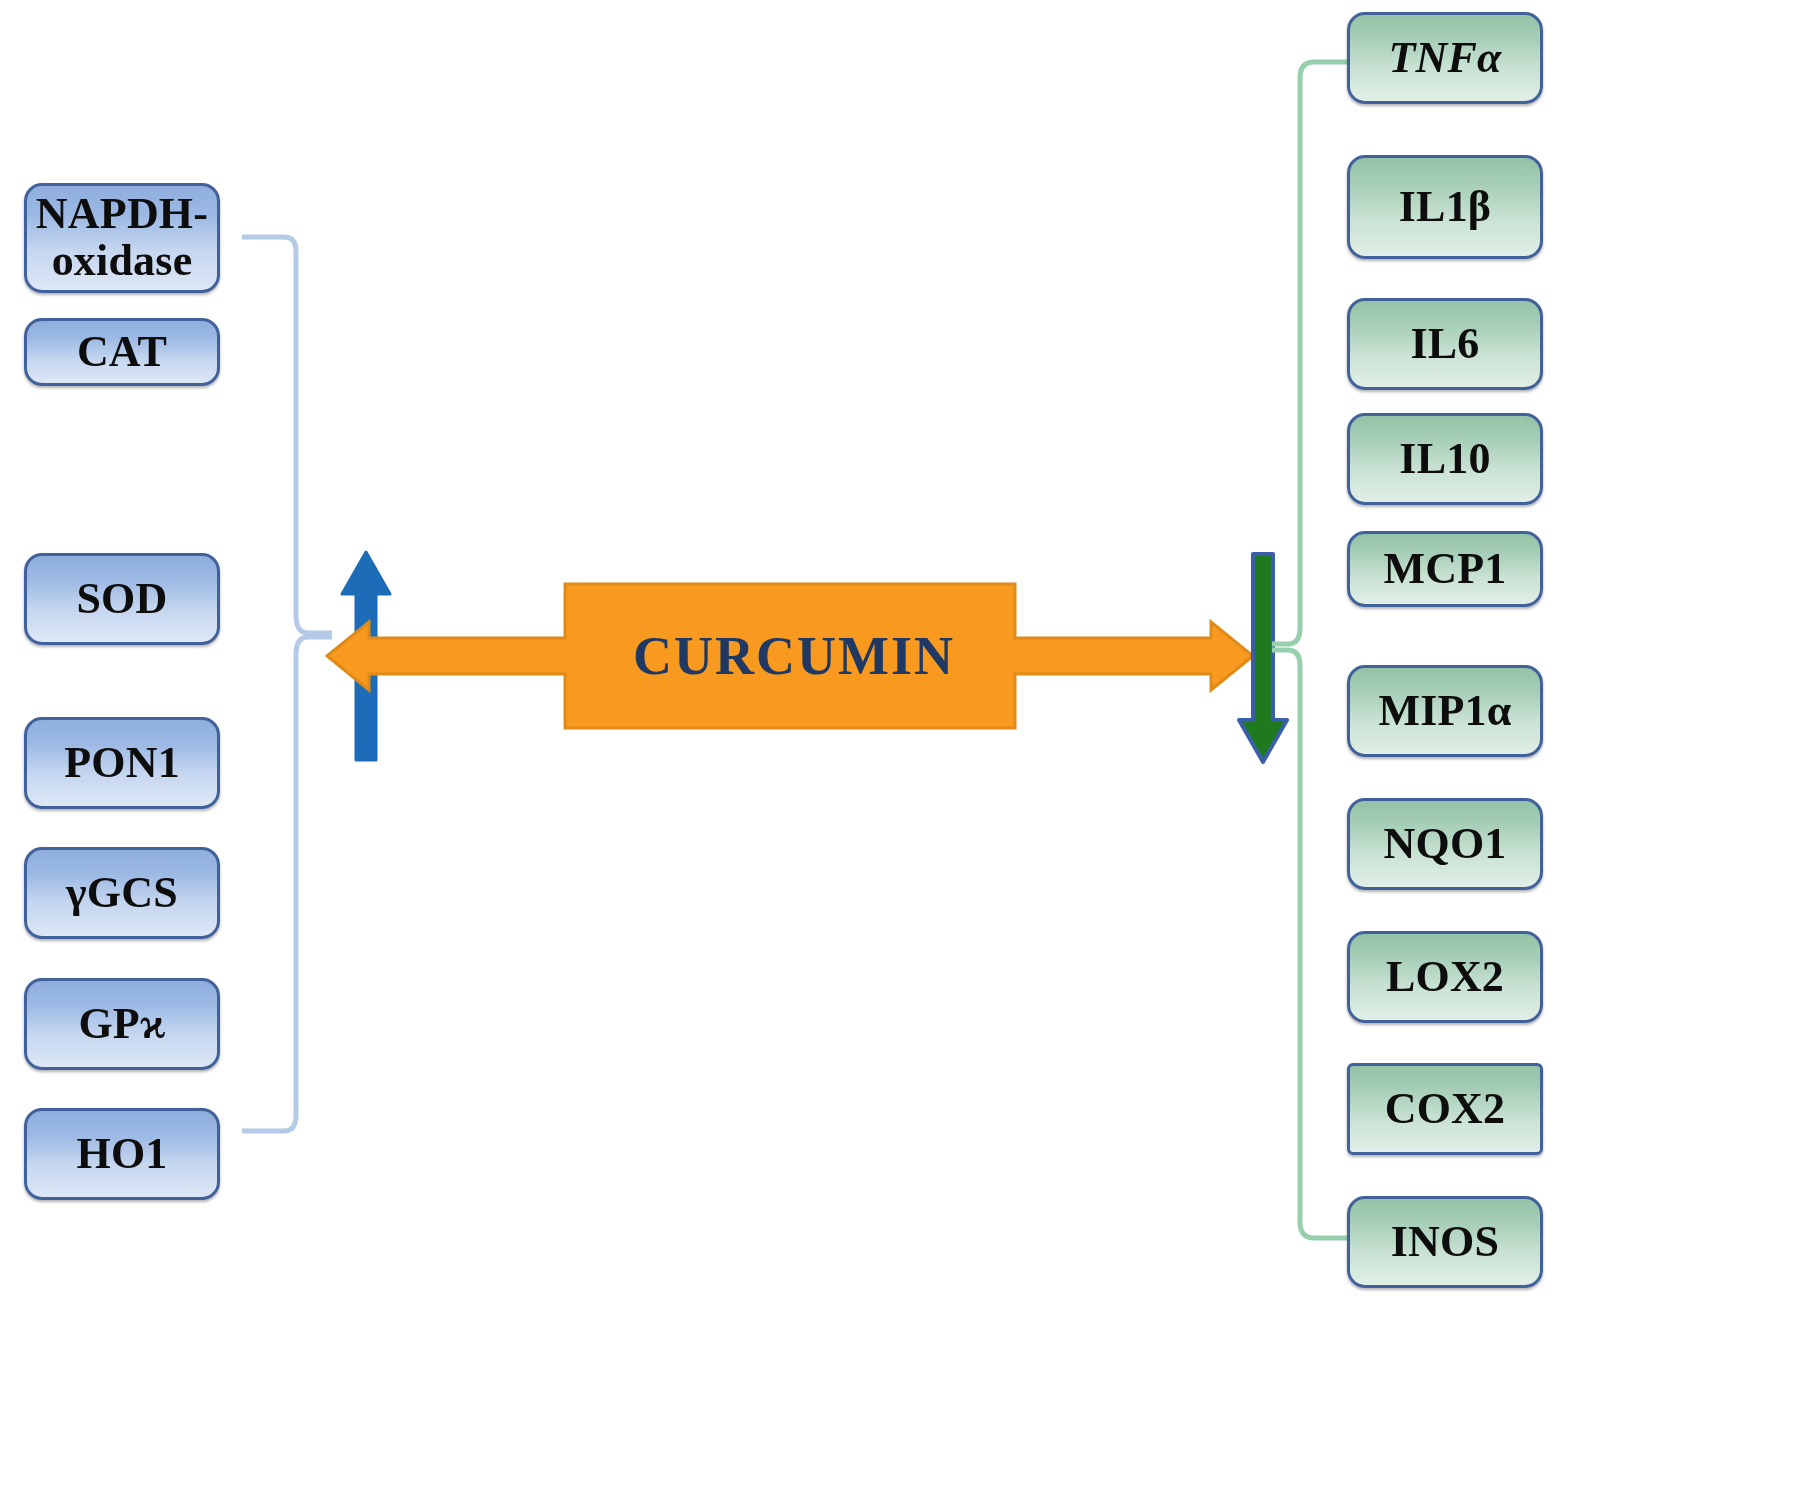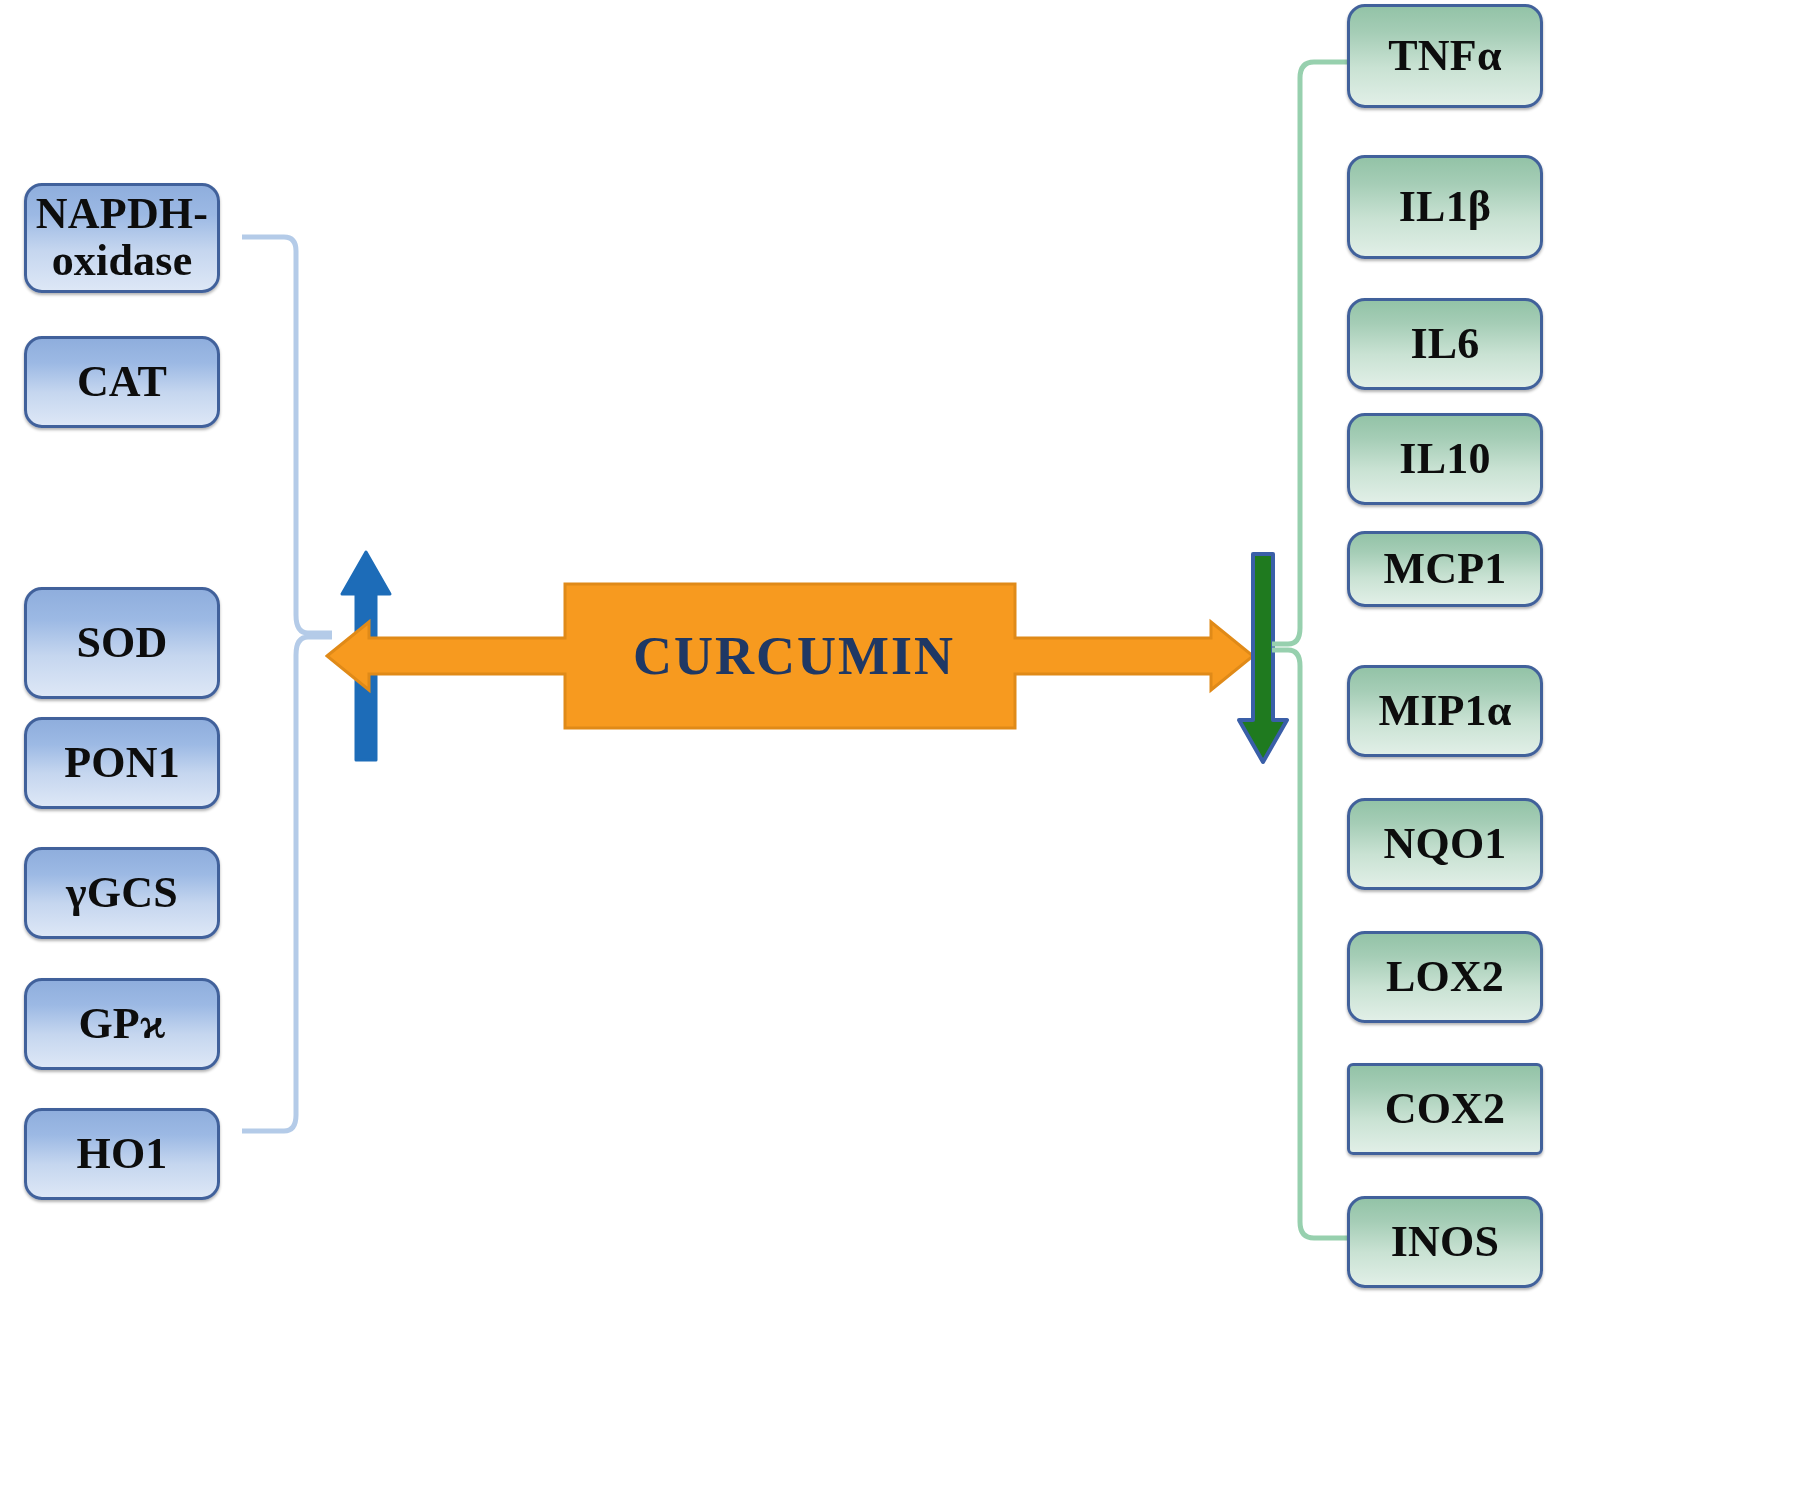--- a/index.html
+++ b/index.html
@@ -87,26 +87,26 @@
 </style>
 </head>
 <body>
 
 <div id="canvas">
 
   <div class="node left two-line" style="top:183px; height:110px;">
     <span><span>NAPDH-</span><br><span>oxidase</span></span>
   </div>
 
-  <div class="node left" style="top:336px; height:92px;text-align:center;">
+  <div class="node left" style="top:318px; height:68px;text-align:center;">
     <span>CAT</span>
   </div>
 
 
-  <div class="node left" style="top:587px; height:112px;align-items:center;">
+  <div class="node left" style="top:553px; height:92px;align-items:center;">
     <span>SOD</span>
   </div>
 
   <div class="node left" style="top:717px; height:92px;">
     <span>PON1</span>
   </div>
 
   <div class="node left" style="top:847px; height:92px;">
     <span>γGCS</span>
   </div>
@@ -142,21 +142,21 @@
   <svg class="ind-arrow" style="left:1235px; top:548px; width:56px; height:218px;" viewBox="0 0 56 218">
     <path d="M 28 214 L 52 172 L 38 172 L 38 6 L 18 6 L 18 172 L 4 172 Z" fill="#1f7a1f" stroke="#3a5fa8" stroke-width="4" stroke-linejoin="round"></path>
   </svg>
 
   <svg class="bracket" style="left:1268px; top:40px; width:90px; height:1225px;" viewBox="0 0 90 1225">
     <path d="M 86 22 L 46 22 Q 32 22 32 38 L 32 588 Q 32 604 20 604 L 4 604
              M 32 626 Q 32 610 20 610 L 4 610
              M 32 626 L 32 1182 Q 32 1198 46 1198 L 86 1198" fill="none" stroke="#97d0ae" stroke-width="5"></path>
   </svg>
 
-  <div class="node right" style="top:4px; height:104px;">
+  <div class="node right" style="top:12px; height:92px;font-style:italic;">
     <span>TNFα</span>
   </div>
 
   <div class="node right" style="top:155px; height:104px;">
     <span>IL1β</span>
   </div>
 
   <div class="node right" style="top:298px; height:92px;">
     <span>IL6</span>
   </div>

